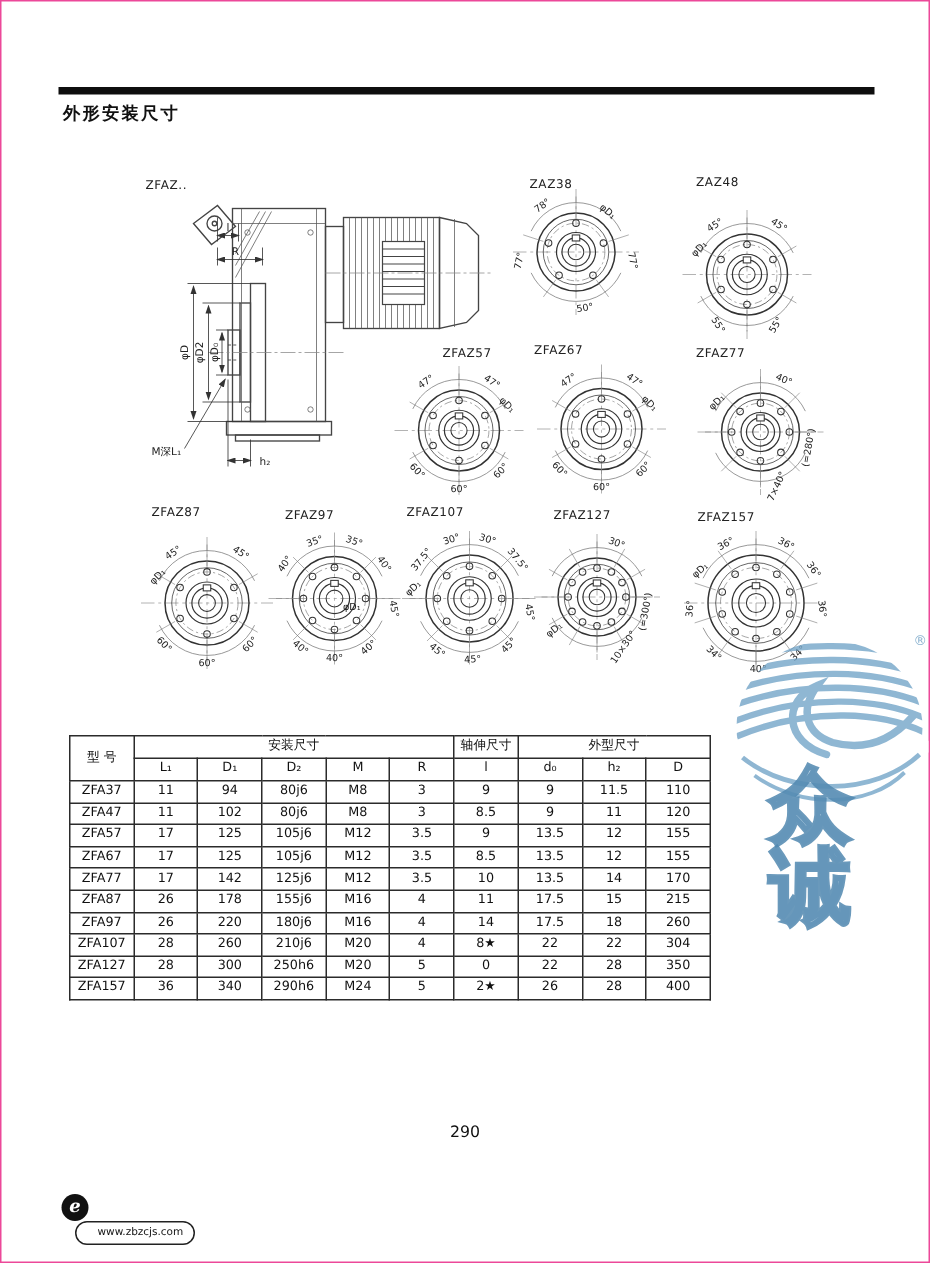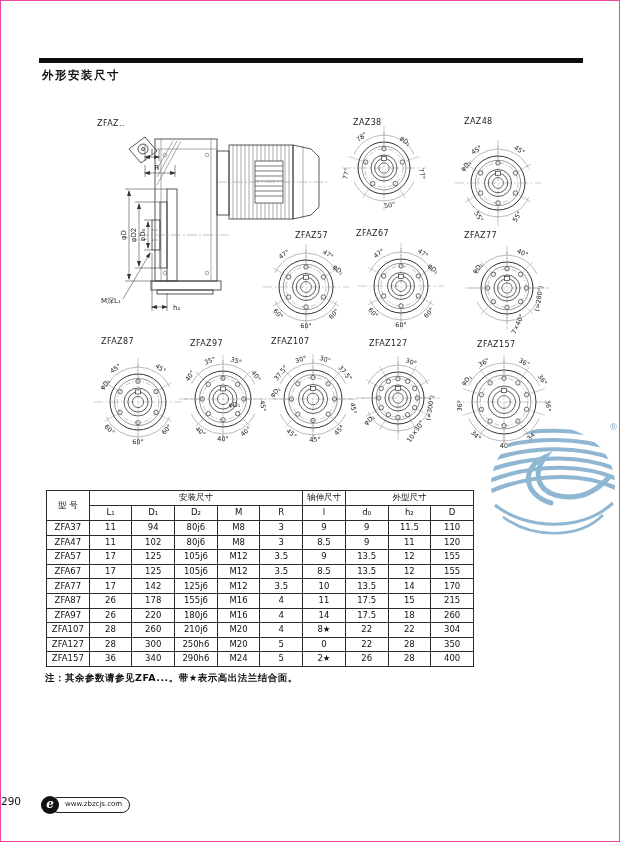--- a/index.html
+++ b/index.html
@@ -14,24 +14,24 @@
   .flange{position:absolute}
   .flange text{font-size:6.4px;fill:#222}
   .wm-logo{position:absolute;left:486px;top:418px;opacity:.8;z-index:5}
   .wm-text{position:absolute;left:512px;top:508px;font-size:55px;font-weight:700;letter-spacing:4px;line-height:1;z-index:6;
            color:rgba(170,205,230,.45);-webkit-text-stroke:2.4px rgba(80,135,175,.85)}
   .dim-table{position:absolute;left:45px;top:489px;width:428px;border-collapse:collapse;z-index:2;table-layout:fixed;background:#fff}
   .dim-table th,.dim-table td{border:1px solid #2b2b2b;font-size:8.5px;font-weight:400;color:#111;text-align:center;padding:0;height:14.6px;line-height:1.1}
   .dim-table thead th{height:15px}
   .note{position:absolute;left:44px;top:671px;font-size:9.5px;font-weight:600;color:#111;letter-spacing:.5px}
   .footer-badge{position:absolute;left:40px;top:795px;height:19px;z-index:2}
-  .badge-pill{position:absolute;left:9px;top:1px;height:16px;border:1.3px solid #222;border-radius:8.5px;padding:0 7px 0 14px;font-size:7px;line-height:13px;color:#111;white-space:nowrap}
+  .badge-pill{position:absolute;left:9px;top:18px;height:16px;border:1.3px solid #222;border-radius:8.5px;padding:0 7px 0 14px;font-size:7px;line-height:13px;color:#111;white-space:nowrap}
   .badge-circle{position:absolute;left:0;top:0;width:18px;height:18px;border-radius:50%;background:#111;color:#fff;text-align:center;
                 font-family:"DejaVu Serif","Liberation Serif",serif;font-style:italic;font-weight:bold;font-size:12px;line-height:17px;z-index:1}
-  .page-num{position:absolute;left:0;top:794px;width:100%;font-size:10.5px;color:#111}
+  .page-num{position:absolute;left:0;top:748px;width:100%;text-align:center;font-size:10.5px;color:#111}
 </style>
 </head>
 <body>
 
 <div class="page">
 
   <div class="rule"></div>
   <div class="title">外形安装尺寸</div>
 
   <div class="draw-area">
@@ -447,21 +447,21 @@
         <text transform="translate(36.0 16.8) rotate(-27)" text-anchor="middle" dominant-baseline="middle">36°</text>
         <text transform="translate(76.0 16.8) rotate(27)" text-anchor="middle" dominant-baseline="middle">36°</text>
         <text transform="translate(18.8 34.5) rotate(-42)" text-anchor="middle" dominant-baseline="middle">φD₁</text>
         <text transform="translate(12.2 59.8) rotate(-85)" text-anchor="middle" dominant-baseline="middle">36°</text>
         <text transform="translate(94.1 34.0) rotate(55)" text-anchor="middle" dominant-baseline="middle">36°</text>
         <text transform="translate(99.8 59.8) rotate(85)" text-anchor="middle" dominant-baseline="middle">36°</text>
         <text transform="translate(27.7 89.7) rotate(45)" text-anchor="middle" dominant-baseline="middle">34°</text>
         <text transform="translate(57.5 100.0) rotate(0)" text-anchor="middle" dominant-baseline="middle">40°</text>
         <text transform="translate(84.3 89.7) rotate(-45)" text-anchor="middle" dominant-baseline="middle">34°</text>
       </svg>
-      <div class="dlabel" style="left: 476px; top: 339px;">ZFAZ157</div>
+      <div class="dlabel" style="left: 464px; top: 339px;">ZFAZ157</div>
     </div>
 
   <svg class="wm-logo" width="138" height="142" viewBox="0 0 138 142">
     <defs>
         <clipPath id="wclip">
           <ellipse cx="66" cy="66" rx="62" ry="58"></ellipse>
         </clipPath>
       </defs>
     <g stroke="#74a5c8" fill="none">
       <g clip-path="url(#wclip)" stroke-width="4.2">
@@ -472,20 +472,21 @@
         <path d="M2,62 C48,44 102,44 138,64"></path>
         <path d="M4,72 C50,53 104,53 138,74"></path>
       </g>
       <path d="M2,80 C48,62 104,62 138,82" stroke="#fff" stroke-width="7"></path>
       <path d="M8,86 C40,112 96,112 126,84" stroke-width="3.2"></path>
       <path d="M16,98 C46,120 92,120 116,96" stroke-width="2.6"></path>
       <path d="M64,84 C36,76 34,48 58,38 C46,54 50,70 68,76 C90,82 108,74 122,58" stroke-width="5" stroke-linecap="round"></path>
     </g>
     <text x="122" y="11" font-size="9" fill="#6fa0c4">®</text>
   </svg>
+  <div class="wm-text">众诚</div>
 
   <table class="dim-table">
     <colgroup>
       <col style="width:10%">
         <col style="width:10%">
         <col style="width:10%">
         <col style="width:10%">
         <col style="width:10%">
       <col style="width:10%">
         <col style="width:10%">
@@ -629,21 +630,20 @@
           <td>M24</td>
           <td>5</td>
           <td>2★</td>
           <td>26</td>
           <td>28</td>
           <td>400</td>
         </tr>
       </tbody>
   </table>
 
-  <div class="note">注：其余参数请参见ZFA...。带★表示高出法兰结合面。</div>
 
   <div class="footer-badge">
     <div class="badge-pill">www.zbzcjs.com</div>
     <div class="badge-circle">e</div>
   </div>
   <div class="page-num">290</div>
 
 </div>
 
 </body></html>

